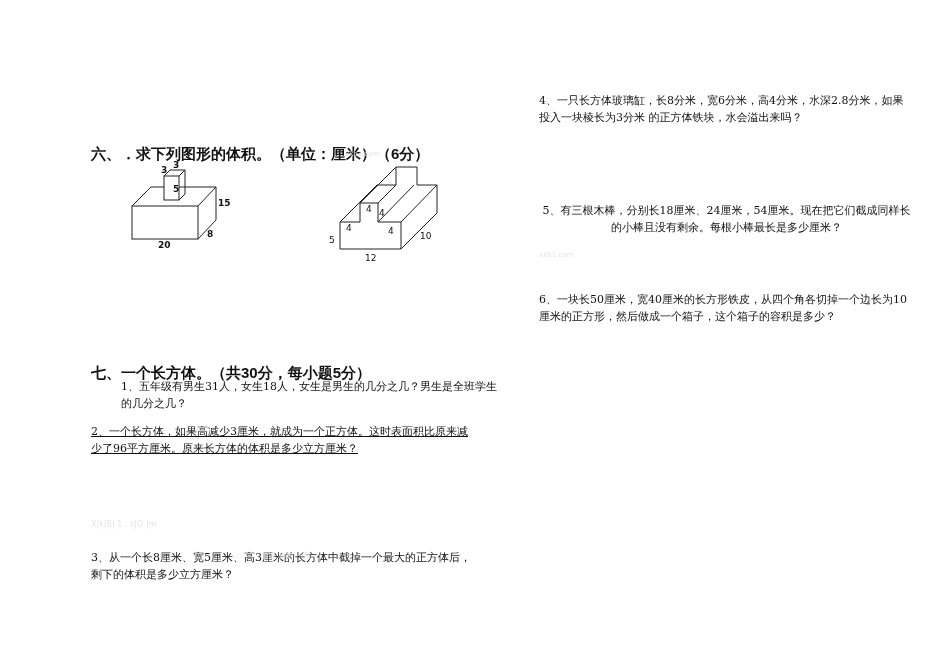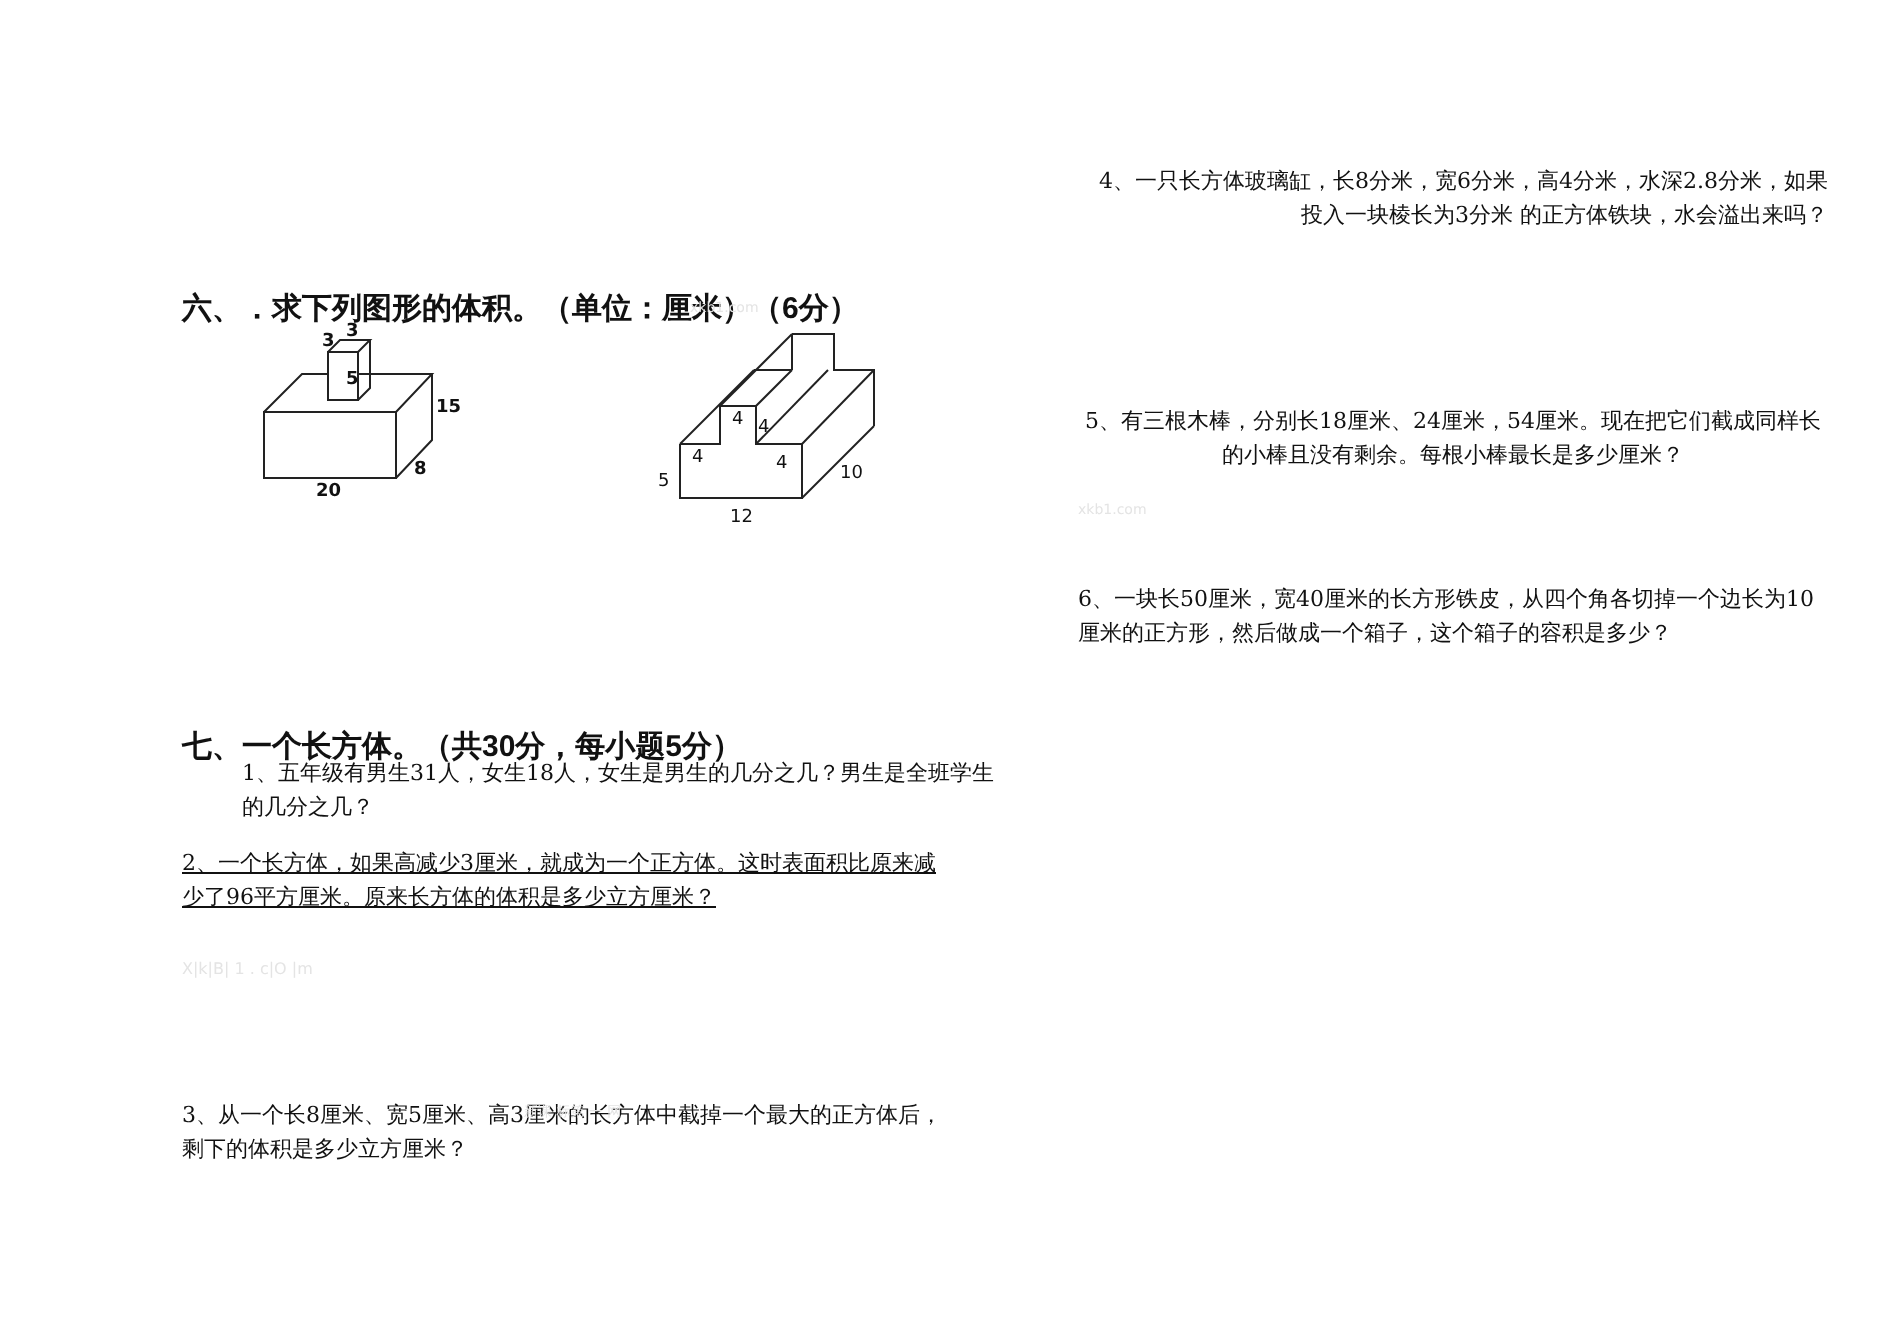--- a/index.html
+++ b/index.html
@@ -64,20 +64,20 @@
     <text x="9" y="93">5</text>
     <text x="45" y="111">12</text>
     <text x="100" y="89">10</text>
   </g>
 </svg>
 
 <div class="abs heading" style="left:91px; top:364px;">七、一个长方体。（共30分，每小题5分）</div>
 
 <div class="abs para" style="left:91px; top:378px; width:380px;margin-left:30px;">1、五年级有男生31人，女生18人，女生是男生的几分之几？男生是全班学生的几分之几？</div>
 <div class="abs para" style="left:91px; top:423px; width:380px;text-decoration:underline;">2、一个长方体，如果高减少3厘米，就成为一个正方体。这时表面积比原来减少了96平方厘米。原来长方体的体积是多少立方厘米？</div>
-<div class="abs wm" style="left:91px; top:480px; font-size:8px;">X|k|B| 1 . c|O |m</div>
+<div class="abs wm" style="left:91px; top:520px; font-size:8px;">X|k|B| 1 . c|O |m</div>
 <div class="abs para" style="left:91px; top:549px; width:380px;">3、从一个长8厘米、宽5厘米、高3厘米的长方体中截掉一个最大的正方体后，剩下的体积是多少立方厘米？</div>
 <div class="abs wm" style="left:262px; top:551px;">新课 标第 一 网</div>
 
-<div class="abs para" style="left:539px; top:82px; width:375px;text-align:right;">4、一只长方体玻璃缸，长8分米，宽6分米，高4分米，水深2.8分米，如果投入一块棱长为3分米 的正方体铁块，水会溢出来吗？</div>
+<div class="abs para" style="left:539px; top:92px; width:375px;">4、一只长方体玻璃缸，长8分米，宽6分米，高4分米，水深2.8分米，如果投入一块棱长为3分米 的正方体铁块，水会溢出来吗？</div>
 <div class="abs para" style="left:539px; top:202px; width:375px;text-align:center;">5、有三根木棒，分别长18厘米、24厘米，54厘米。现在把它们截成同样长的小棒且没有剩余。每根小棒最长是多少厘米？</div>
 <div class="abs wm" style="left:539px; top:251px;">xkb1.com</div>
 <div class="abs para" style="left:539px; top:291px; width:375px;">6、一块长50厘米，宽40厘米的长方形铁皮，从四个角各切掉一个边长为10厘米的正方形，然后做成一个箱子，这个箱子的容积是多少？</div>
 
 </body></html>

